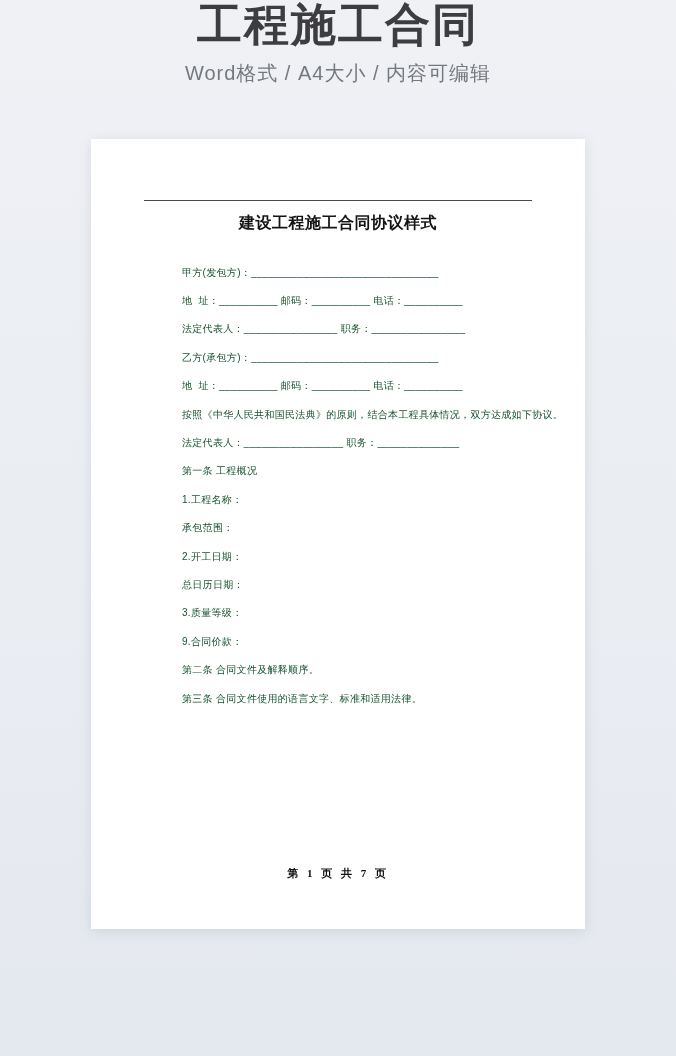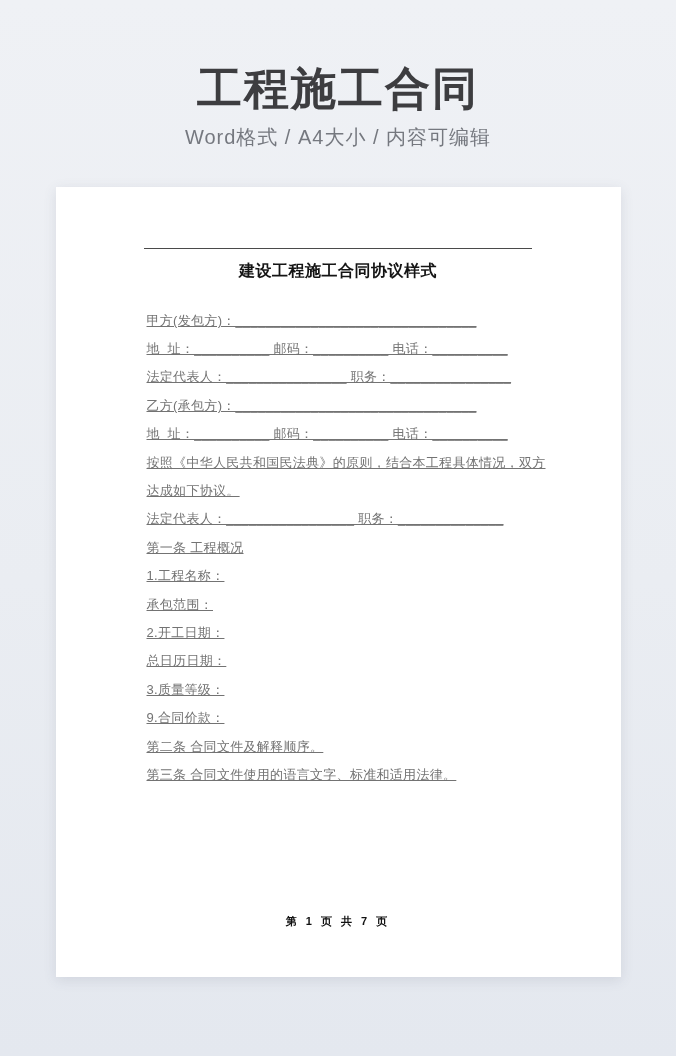--- a/index.html
+++ b/index.html
@@ -9,42 +9,41 @@
   }
   .stage {
     position: relative;
     width: 676px;
     height: 1056px;
     background: linear-gradient(180deg, #eff1f5 0%, #eaedf2 55%, #e4e8ef 100%);
     overflow: hidden;
   }
   .hero {
     text-align: center;
-    padding-top: 64px;
   }
   .hero-title {
     margin: 0;
     font-size: 45px;
     line-height: 1.1;
     font-weight: 900;
     letter-spacing: 2px;
     color: #3d3d40;
   }
   .hero-subtitle {
     margin: 10px 0 0 0;
     font-size: 20px;
     font-weight: 400;
     letter-spacing: 1px;
     color: #75787f;
   }
   .page {
     position: relative;
-    width: 565px;
+    width: 494px;
     height: 790px;
-    margin: 36px auto 0 auto;
+    margin: 52px auto 0 auto;
     background: #ffffff;
     box-shadow: 0 3px 12px rgba(70, 80, 100, 0.13);
   }
   .title-rule {
     width: 388px;
     margin: 0 auto;
     position: relative;
     top: 61px;
     border: 0;
     border-top: 1px solid #4a4a4a;
@@ -53,42 +52,42 @@
     margin: 73px 0 0 0;
     text-align: center;
     font-size: 16px;
     font-weight: 700;
     letter-spacing: 0.5px;
     color: #141414;
   }
   .doc-body {
     width: 404px;
     margin: 25px 0 0 91px;
-    font-size: 13px;
-    color: #737373;
+    font-size: 10px;
+    color: #14532d;
     letter-spacing: 0.3px;
-    text-decoration: underline;
   }
   .line {
     margin: 0;
     line-height: 28.4px;
     white-space: pre-wrap;
     word-break: break-all;
   }
   .page-footer {
     position: absolute;
     left: 0;
     right: 0;
     bottom: 48px;
     text-align: center;
     font-size: 11px;
     font-weight: 700;
     letter-spacing: 3px;
     color: #111111;
     white-space: pre;
+    font-family: Liberation Serif, serif;
   }
 </style>
 </head>
 <body>
 
 <div class="stage">
 
   <header class="hero">
     <h1 class="hero-title">工程施工合同</h1>
     <p class="hero-subtitle">Word格式 / A4大小 / 内容可编辑</p>

